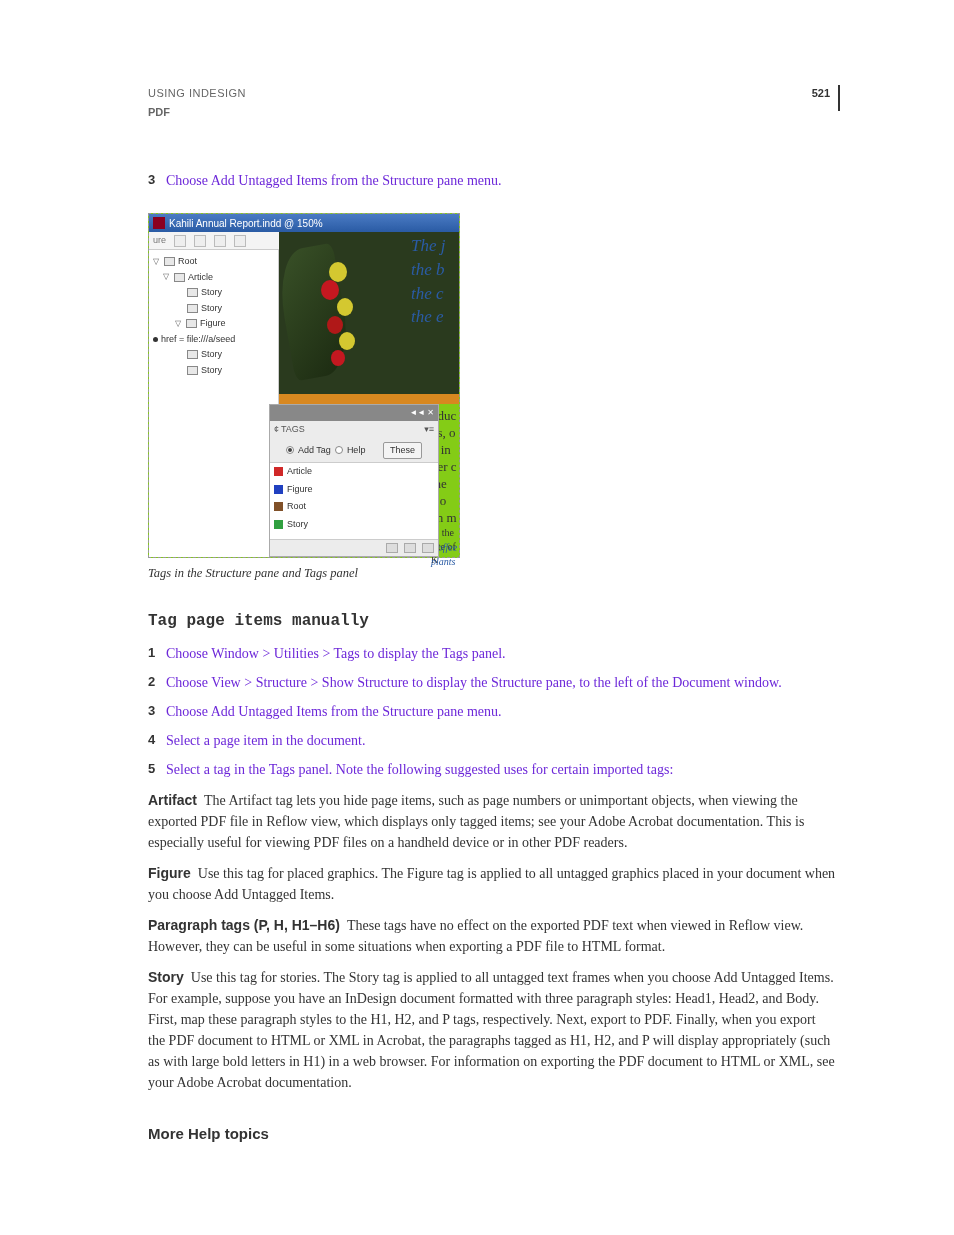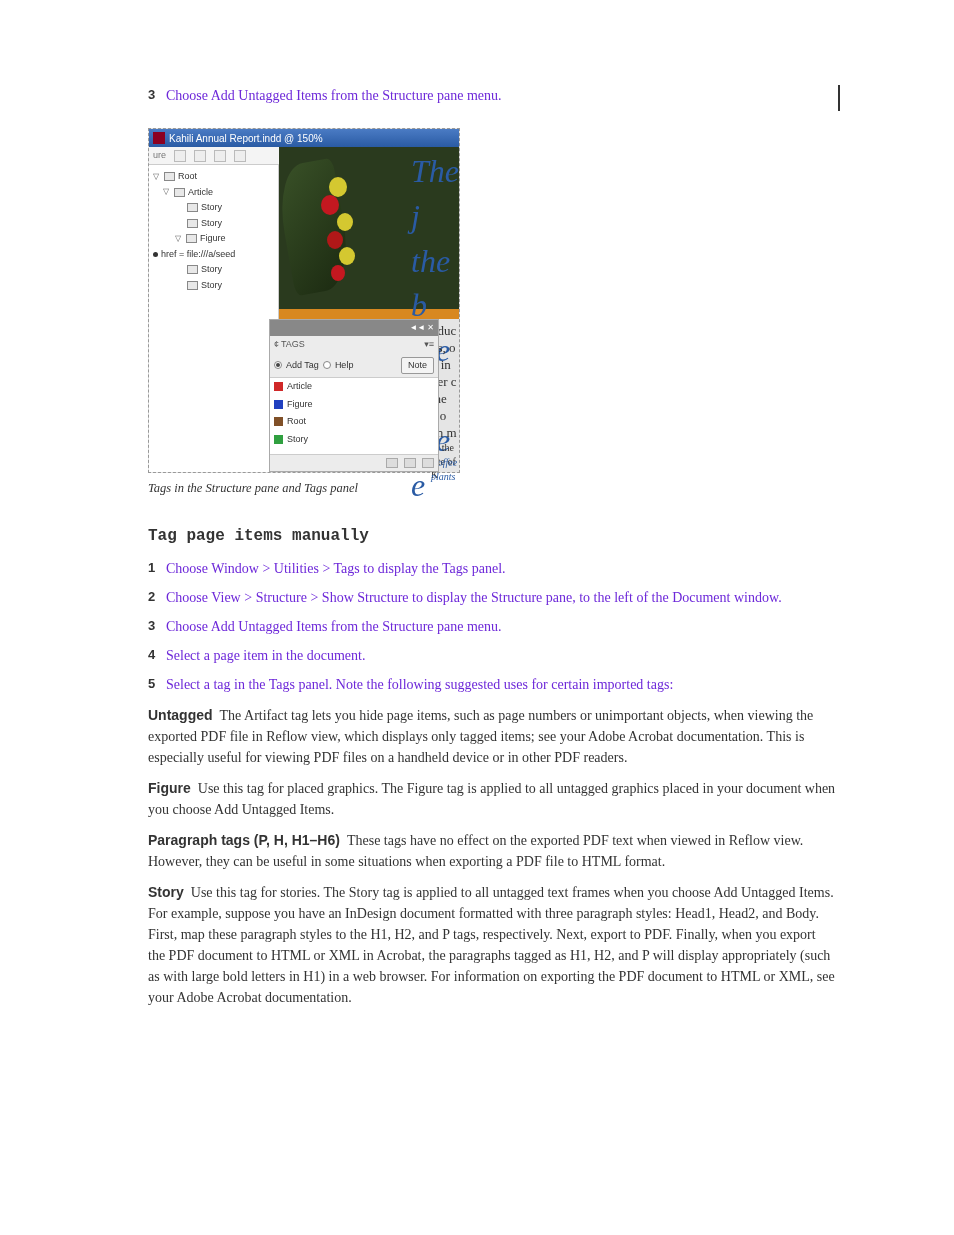--- a/index.html
+++ b/index.html
@@ -30,21 +30,21 @@
   .ol-item { display: flex; margin-bottom: 8px; }
   .ol-num { font-family: "Myriad Pro", Arial, sans-serif; font-weight: bold; font-size: 13px; width: 18px; flex-shrink: 0; color: #333; }
   .ol-text { flex: 1; color: #6d28d9; }
   .figure-block { margin: 22px 0 8px 0; }
   .figure-caption { font-style: italic; font-size: 12.5px; color: #333; margin-top: 6px; }
   .screenshot {
     width: 312px;
     height: 345px;
     border: 1px dashed #999;
     position: relative;
-    background: #e5e5e5;
+    background: #84cc16;
     font-family: Tahoma, Arial, sans-serif;
     font-size: 10px;
     color: #333;
   }
   .titlebar { background: linear-gradient(#4a7bc4, #2a5ba4); color: #fff; height: 18px; display: flex; align-items: center; padding: 0 4px; font-size: 10px; }
   .titlebar-icon { width: 12px; height: 12px; background: #8b0020; margin-right: 4px; }
   .toolbar-row { height: 18px; border-bottom: 1px solid #ccc; background: #f4f4f4; display: flex; align-items: center; padding: 0 4px; gap: 8px; color: #777; font-size: 9px; }
   .tb-ic { width: 12px; height: 12px; border: 1px solid #bbb; background: #eee; }
   .structure-body { position: absolute; top: 36px; left: 0; width: 130px; bottom: 0; background: #fff; border-right: 1px solid #ccc; padding: 4px; font-size: 9px; }
   .tree-row { display: flex; align-items: center; gap: 3px; padding: 1px 0; }
@@ -58,26 +58,26 @@
   .main-img-area { position: absolute; top: 18px; left: 130px; right: 0; height: 172px; background: #2a3a1e; overflow: hidden; }
   .fruit { position:absolute; border-radius:50%; }
   .f1 { width:18px; height:20px; background:#d4c830; top:30px; left:50px; }
   .f2 { width:18px; height:20px; background:#c41820; top:48px; left:42px; }
   .f3 { width:16px; height:18px; background:#d4c830; top:66px; left:58px; }
   .f4 { width:16px; height:18px; background:#b01818; top:84px; left:48px; }
   .f5 { width:16px; height:18px; background:#d4c830; top:100px; left:60px; }
   .f6 { width:14px; height:16px; background:#c41820; top:118px; left:52px; }
   .leaf { position:absolute; width:60px; height:130px; background:linear-gradient(135deg,#3a5228,#1a2810); border-radius:50% 10% 50% 10%; top:15px; left:5px; transform:rotate(-10deg); }
   .orange-band { position:absolute; bottom:0; left:0; right:0; height:10px; background:#d88820; }
-  .serif-overlay { position:absolute; top:20px; left:262px; font-family: Georgia, serif; font-style: italic; font-size: 32px; color: #2a5ba4; line-height: 1.4; }
+  .serif-overlay { position:absolute; top:20px; left:262px; font-family: Georgia, serif; font-style: italic; font-size: 17px; color: #2a5ba4; line-height: 1.4; }
   .serif-small { position:absolute; left:282px; font-family: Georgia, serif; font-size: 13px; color: #333; line-height: 1.35; }
   .tags-panel { position:absolute; top:190px; left:120px; width:170px; background:#ececec; border:1px solid #aaa; font-size:9px; }
   .tags-hdr { background:#888; color:#fff; padding:2px 4px; display:flex; justify-content:flex-end; gap:2px; font-size:8px; }
   .tags-title { padding:2px 4px; color:#555; display:flex; align-items:center; gap:2px; }
-  .tags-ctrl { display:flex; align-items:center; padding:3px 4px; gap:4px; background:#ececec; }
+  .tags-ctrl { display:flex; align-items:center; padding:3px 16px; gap:4px; background:#ececec; }
   .radio { width:8px; height:8px; border:1px solid #888; border-radius:50%; background:#fff; display:inline-block; position:relative; }
   .radio.sel::after { content:""; position:absolute; inset:1px; background:#444; border-radius:50%; }
   .untag-btn { margin-left:auto; border:1px solid #999; padding:1px 6px; background:#f4f4f4; border-radius:2px; font-size:9px; }
   .tags-list { background:#fff; border-top:1px solid #ccc; border-bottom:1px solid #ccc; min-height:78px; }
   .tag-row { display:flex; align-items:center; gap:4px; padding:2px 4px; }
   .sw { width:9px; height:9px; }
   .tags-foot { display:flex; justify-content:flex-end; gap:6px; padding:3px 4px; }
   .foot-ic { width:12px; height:10px; border:1px solid #aaa; background:#ddd; }
   .section-heading {
     font-family: Liberation Mono, monospace;
@@ -91,20 +91,27 @@
   .inline-lead { font-family: "Myriad Pro", Arial, sans-serif; font-weight: bold; }
   .link { color: #0b5bd3; }
   .helptopics-heading { font-family: "Myriad Pro", Arial, sans-serif; font-weight: bold; font-size: 15px; color: #333; margin-top: 30px; margin-bottom: 8px; }
   .helptopics-line { font-size: 14px; }
 </style>
 </head>
 <body>
 
 <div class="page">
   <div class="page-rule"></div>
+  <div class="header">
+    <div class="header-left">
+      <div class="header-breadcrumb">USING INDESIGN</div>
+      <div class="header-section">PDF</div>
+    </div>
+    <div class="page-number">521</div>
+  </div>
 
   <div class="ol-item">
     <div class="ol-num">3</div>
     <div class="ol-text">Choose Add Untagged Items from the Structure pane menu.</div>
   </div>
 
   <div class="figure-block">
     <div class="screenshot">
       <div class="titlebar">
         <div class="titlebar-icon"></div>
@@ -189,21 +196,21 @@
         <div class="tags-title">
           <span>¢</span>
           <span>TAGS</span>
           <span style="margin-left:auto">▾≡</span>
         </div>
         <div class="tags-ctrl">
           <span class="radio sel"></span>
           <span>Add Tag</span>
           <span class="radio"></span>
           <span>Help</span>
-          <span class="untag-btn">Note</span>
+          <span class="untag-btn">These</span>
         </div>
         <div class="tags-list">
           <div class="tag-row">
               <span class="sw" style="background:#d02828"></span>
               <span>Article</span>
             </div>
           <div class="tag-row">
               <span class="sw" style="background:#2040c0"></span>
               <span>Figure</span>
             </div>
@@ -242,23 +249,24 @@
   </div>
   <div class="ol-item">
     <div class="ol-num">4</div>
     <div class="ol-text">Select a page item in the document.</div>
   </div>
   <div class="ol-item">
     <div class="ol-num">5</div>
     <div class="ol-text">Select a tag in the Tags panel. Note the following suggested uses for certain imported tags:</div>
   </div>
 
-  <p class="para"><span class="inline-lead">Untagged</span>&nbsp;&nbsp;<span>The Artifact tag lets you hide page items, such as page numbers or unimportant objects, when viewing the exported PDF file in Reflow view, which displays only tagged items; see your Adobe Acrobat documentation. This is especially useful for viewing PDF files on a handheld device or in other PDF readers.</span></p>
+  <p class="para"><span class="inline-lead">Artifact</span>&nbsp;&nbsp;<span>The Artifact tag lets you hide page items, such as page numbers or unimportant objects, when viewing the exported PDF file in Reflow view, which displays only tagged items; see your Adobe Acrobat documentation. This is especially useful for viewing PDF files on a handheld device or in other PDF readers.</span></p>
 
 
   <p class="para"><span class="inline-lead">Figure</span>&nbsp;&nbsp;<span>Use this tag for placed graphics. The Figure tag is applied to all untagged graphics placed in your document when you choose Add Untagged Items.</span></p>
 
   <p class="para"><span class="inline-lead">Paragraph tags (P, H, H1–H6)</span>&nbsp;&nbsp;<span>These tags have no effect on the exported PDF text when viewed in Reflow view. However, they can be useful in some situations when exporting a PDF file to HTML format.</span></p>
 
   <p class="para"><span class="inline-lead">Story</span>&nbsp;&nbsp;<span>Use this tag for stories. The Story tag is applied to all untagged text frames when you choose Add Untagged Items. For example, suppose you have an InDesign document formatted with three paragraph styles: Head1, Head2, and Body. First, map these paragraph styles to the H1, H2, and P tags, respectively. Next, export to PDF. Finally, when you export the PDF document to HTML or XML in Acrobat, the paragraphs tagged as H1, H2, and P will display appropriately (such as with large bold letters in H1) in a web browser. For information on exporting the PDF document to HTML or XML, see your Adobe Acrobat documentation.</span></p>
 
+  <div class="helptopics-heading">More Help topics</div>
 
 </div>
 
 </body></html>

